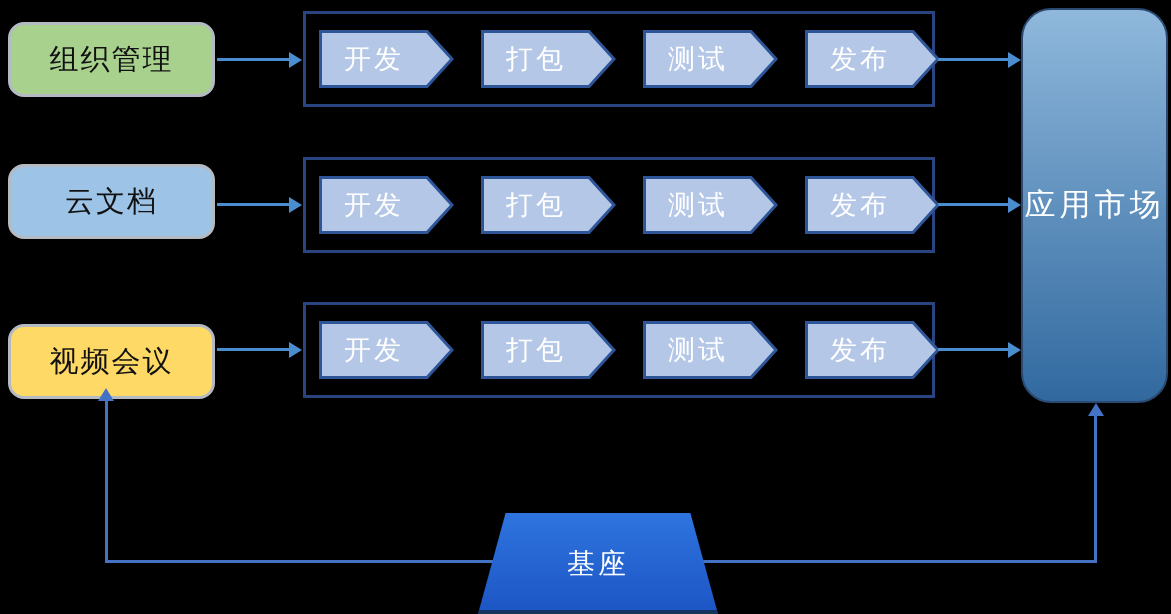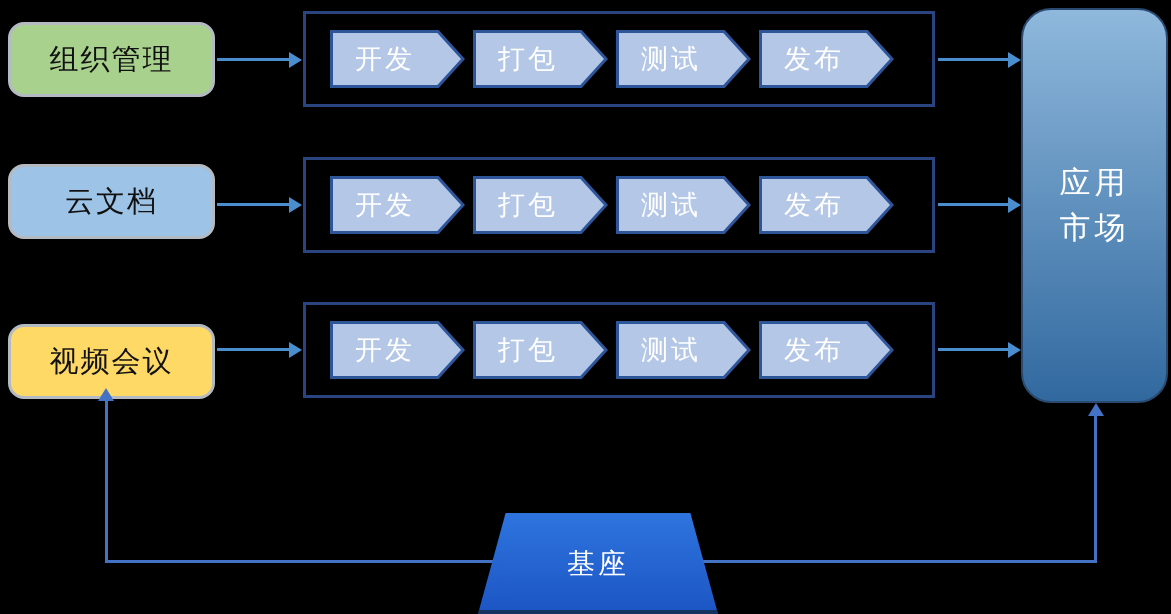--- a/index.html
+++ b/index.html
@@ -20,21 +20,21 @@
   }
   .src-green{top:22px;background:var(--source-green,#a9d18e);}
   .src-blue{top:164px;background:var(--source-blue,#9dc3e6);}
   .src-yellow{top:324px;background:var(--source-yellow,#ffd966);}
 
   
   .pipe{
     position:absolute;left:303px;width:632px;height:96px;
     border:3px solid var(--container-border,#2a4480);
     box-sizing:border-box;
-    display:flex;align-items:center;gap:8px;padding-left:24px;
+    display:flex;align-items:center;gap:27px;padding-left:13px;
   }
   .pipe-1{top:11px;}
   .pipe-2{top:157px;}
   .pipe-3{top:302px;}
 
   
   .chev{position:relative;width:135px;height:58px;flex:0 0 auto;}
   .chev svg{position:absolute;left:0;top:0;display:block;}
   .chev polygon{fill:var(--chev-fill,#b4c7e7);stroke:var(--chev-border,#2e5597);stroke-width:3;}
   .chev .lbl{
@@ -57,21 +57,21 @@
   .fa-r1{left:938px;top:58px;width:70px;}
   .fa-r2{left:938px;top:203px;width:70px;}
   .fa-r3{left:938px;top:348px;width:70px;}
 
   
   .market{
     position:absolute;left:1021px;top:8px;width:147px;height:395px;
     border:2px solid var(--market-border,#2b4a71);border-radius:30px;
     box-sizing:border-box;
     background:linear-gradient(180deg,var(--market-top,#8fb8dc),var(--market-bottom,#31699f));
-    display:flex;flex-direction:column;align-items:center;justify-content:center;
+    display:flex;flex-direction:row;align-items:center;justify-content:center;
     color:#fff;font-size:31px;letter-spacing:4px;line-height:1.45;
   }
 
   
   .loop-line{position:absolute;background:var(--loop-arrow,#4472c4);}
   .loop-h{left:105px;top:560px;width:992px;height:3px;z-index:1;}
   .loop-v-left{left:105px;top:399px;width:3px;height:164px;z-index:1;}
   .loop-v-right{left:1094px;top:415px;width:3px;height:148px;z-index:1;}
   .uphead{
     position:absolute;width:0;height:0;z-index:1;

